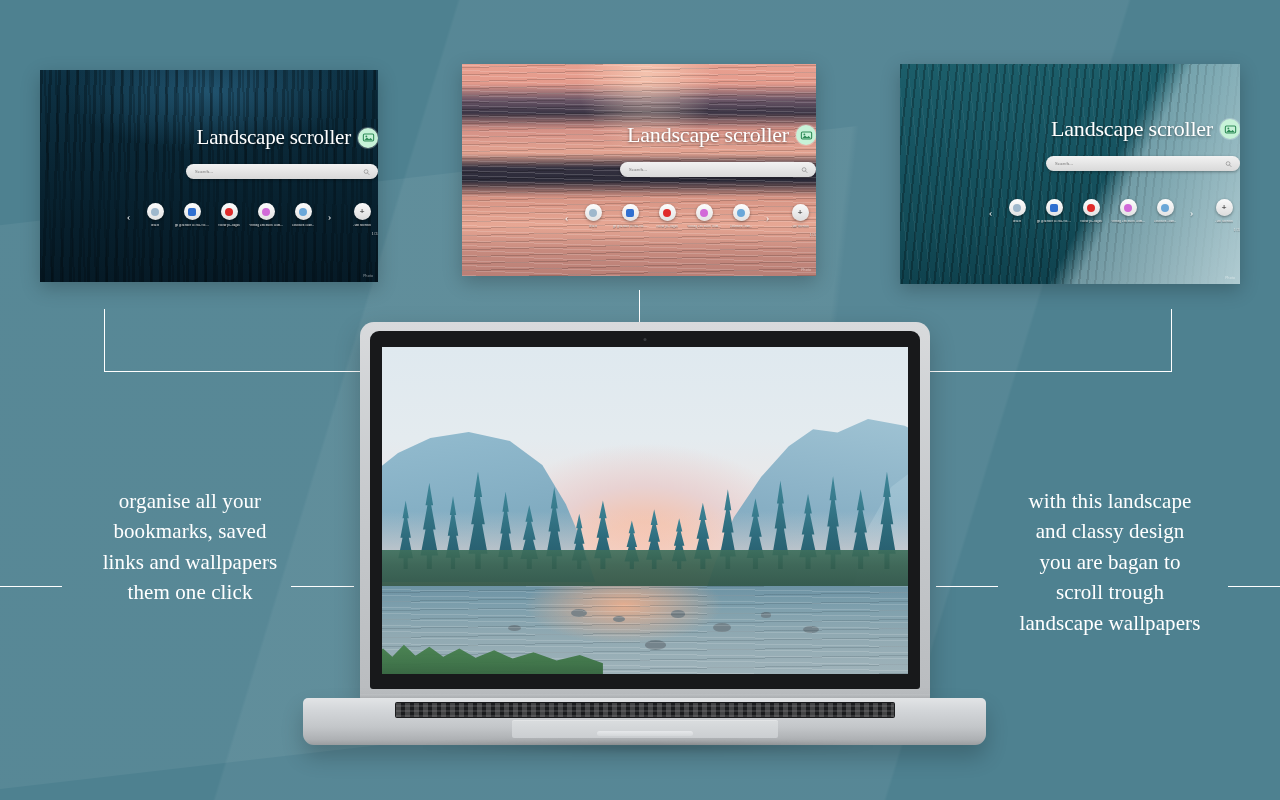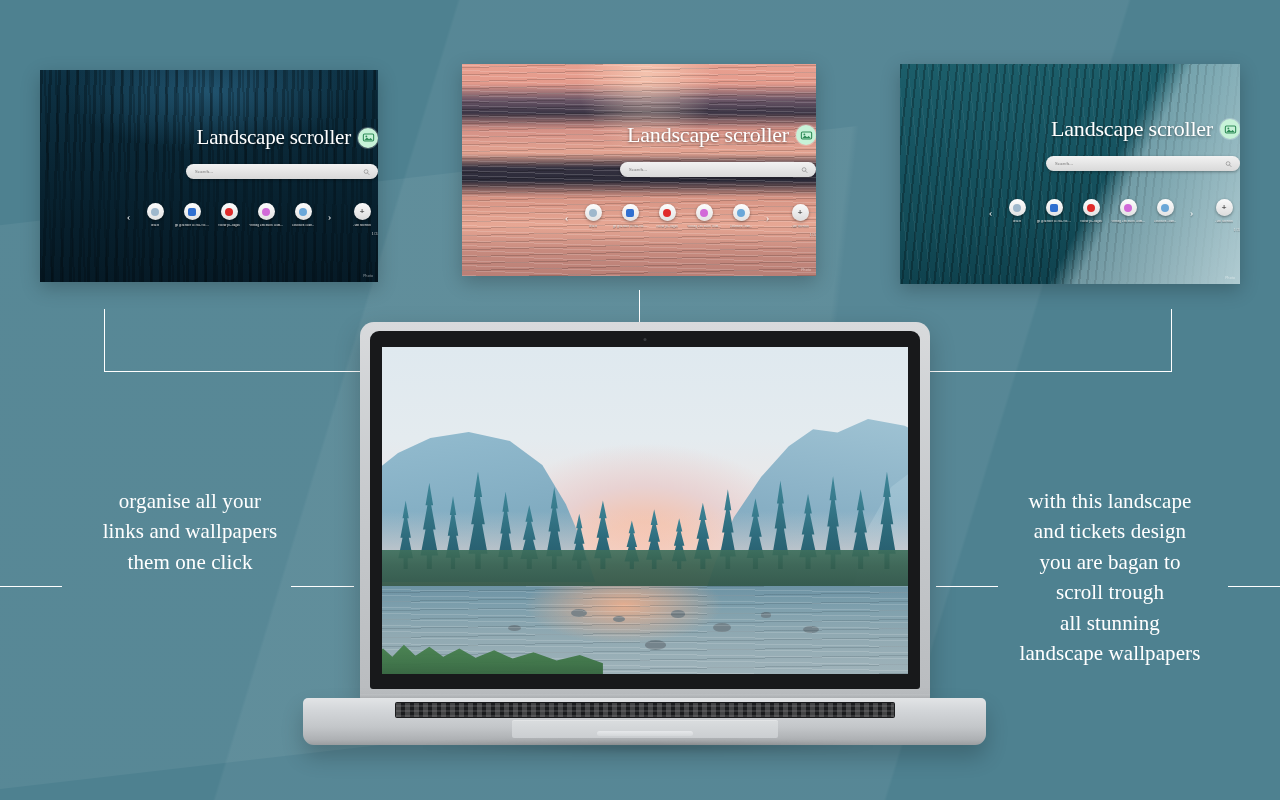--- a/index.html
+++ b/index.html
@@ -699,25 +699,25 @@
     <div class="base">
       <div class="keyboard"></div>
       <div class="trackpad"></div>
       <div class="notch"></div>
     </div>
     <div class="base-shadow"></div>
   </div>
 
   <div class="caption caption-left">
     <div>organise all your</div>
+    <div>bookmarks, saved</div>
     <div>links and wallpapers</div>
     <div>them one click</div>
   </div>
 
   <div class="caption caption-right">
     <div>with this landscape</div>
-    <div>and tickets design</div>
+    <div>and classy design</div>
     <div>you are bagan  to</div>
     <div>scroll trough</div>
-    <div>all stunning</div>
     <div>landscape wallpapers</div>
   </div>
 </div>
 
 </body></html>

